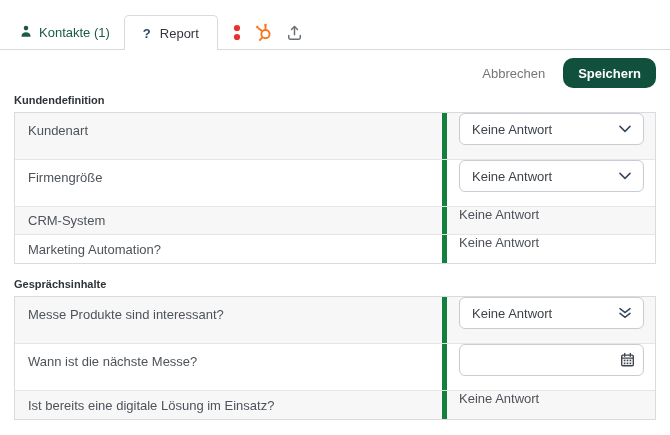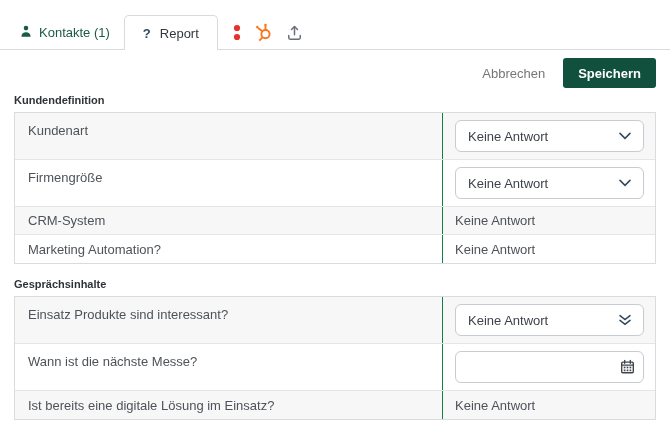--- a/index.html
+++ b/index.html
@@ -43,43 +43,43 @@
 
   
   .actions {
     display:flex; justify-content:flex-end; align-items:center;
     gap:18px; margin:8px 14px 6px; height:30px;
   }
   .cancel-link { color:#767676; font-size:13px; cursor:pointer; }
   .save-btn {
     background:#12503e; color:#ffffff;
     font-family:inherit; font-weight:700; font-size:13px;
-    height:30px; padding:0 15px; border:none; border-radius:3px;
+    height:30px; padding:0 15px; border:none; border-radius:10px;
     display:flex; align-items:center; cursor:pointer;
   }
 
   
   .section-title {
     margin:14px 14px 6px; font-size:11px; font-weight:700; color:#2f3338;
   }
   .section-title.first { margin-top:0; }
   .ftable { margin:0 14px; border:1px solid #d9dbde; background:#f97316; }
   .frow { display:flex; border-bottom:1px solid #e4e5e7; background:#fff; }
   .frow:last-child { border-bottom:none; }
   .frow.stripe { background:#f7f7f8; }
   .frow.h-lg { height:47px; }
   .frow.h-sm { height:28px;gap:32px; }
   .cell-label {
     flex:1; font-size:13px; color:#4e5359;
     padding:10px 12px 0 13px;
   }
   .h-sm .cell-label { padding-top:0; display:flex; align-items:center; }
   .cell-value {
-    width:213px; border-left:1px solid #15803d;
-    display:flex; align-items:center;
+    width:213px; border-left:5px solid #15803d;
+    display:flex; align-items:flex-start;
     padding:0 11px 0 12px;
   }
   .readonly-value { font-size:13px; color:#4e5359; }
   .select-box {
     flex:1; height:32px; background:#fff;
     border:1px solid #c8cbd0; border-radius:6px;
     display:flex; align-items:center; justify-content:space-between;
     padding:0 12px; font-size:13px; color:#3e434a; cursor:pointer;
   }
   .chev { display:flex; color:#33475b; }
@@ -188,21 +188,21 @@
     <div class="cell-value">
       <span class="readonly-value">Keine Antwort</span>
     </div>
   </div>
 </div>
 
 <div class="section-title">Gesprächsinhalte</div>
 
 <div class="ftable">
   <div class="frow h-lg stripe">
-    <div class="cell-label">Einsatz Produkte sind interessant?</div>
+    <div class="cell-label">Messe Produkte sind interessant?</div>
     <div class="cell-value">
       <div class="select-box">
         <span>Keine Antwort</span>
         <span class="chev">
           <svg width="12" height="12" viewBox="0 0 12 12" fill="none" stroke="currentColor" stroke-width="1.5" stroke-linecap="round">
               <path d="M1 1.6l5 4 5-4"></path>
               <path d="M1 6.4l5 4 5-4"></path>
             </svg>
         </span>
       </div>

